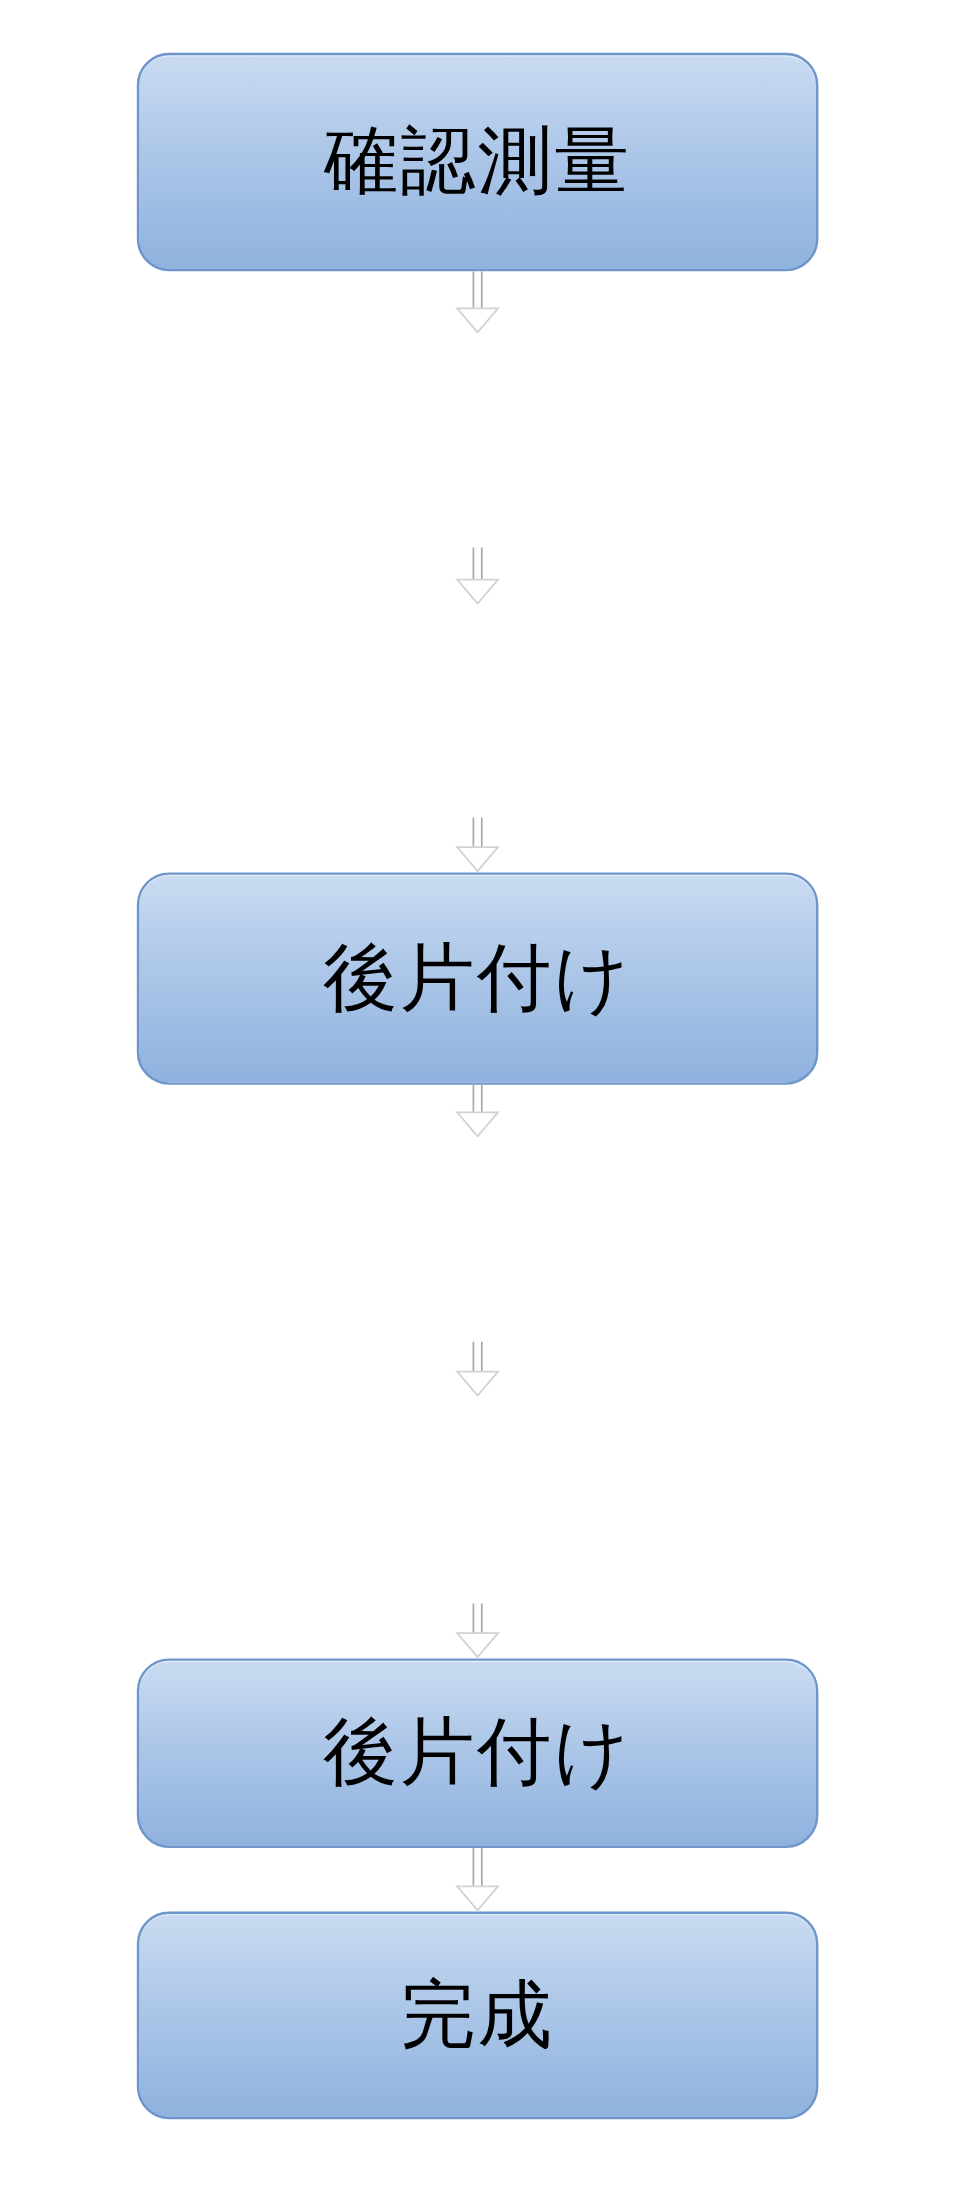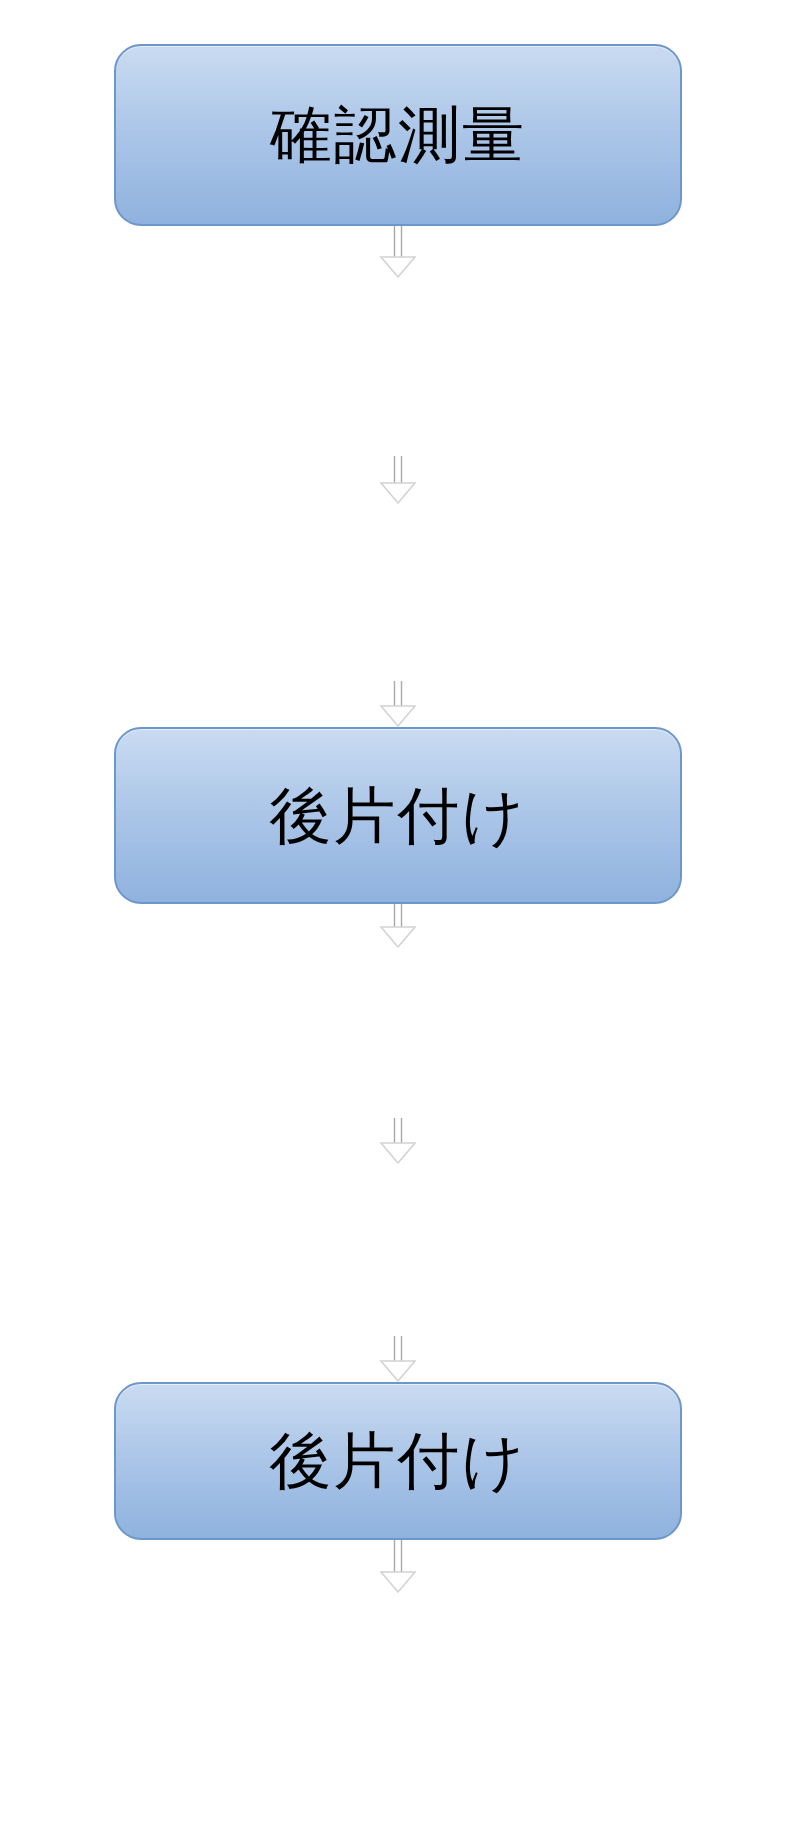--- a/index.html
+++ b/index.html
@@ -84,13 +84,16 @@
       <polygon points="3,25 20,45 37,25" fill="#ffffff" stroke="#d2d2d2" stroke-width="1.5" stroke-linejoin="miter"></polygon>
     </svg>
     <div class="flow-box" style="top: 1382px; height: 158px; border-color: rgb(109, 150, 203); background: linear-gradient(rgb(201, 219, 241) 0%, rgb(169, 196, 231) 52%, rgb(143, 178, 222) 100%);">
       <span class="flow-label" style="color: rgb(0, 0, 0);">後片付け</span>
     </div>
     <svg class="flow-connector" width="40" height="53" viewBox="0 0 40 53" style="top: 1540px;">
       <line x1="16.5" y1="0" x2="16.5" y2="36" stroke="#a8a8a8" stroke-width="1.4"></line>
       <line x1="23.5" y1="0" x2="23.5" y2="36" stroke="#a8a8a8" stroke-width="1.4"></line>
       <polygon points="3,32 20,52 37,32" fill="#ffffff" stroke="#d2d2d2" stroke-width="1.5" stroke-linejoin="miter"></polygon>
     </svg>
+    <div class="flow-box" style="top: 1593px; height: 173px; border-color: rgb(109, 150, 203); background: linear-gradient(rgb(201, 219, 241) 0%, rgb(169, 196, 231) 52%, rgb(143, 178, 222) 100%);">
+      <span class="flow-label" style="color: rgb(0, 0, 0);">完成</span>
+    </div>
   </div>
 
 </body></html>

